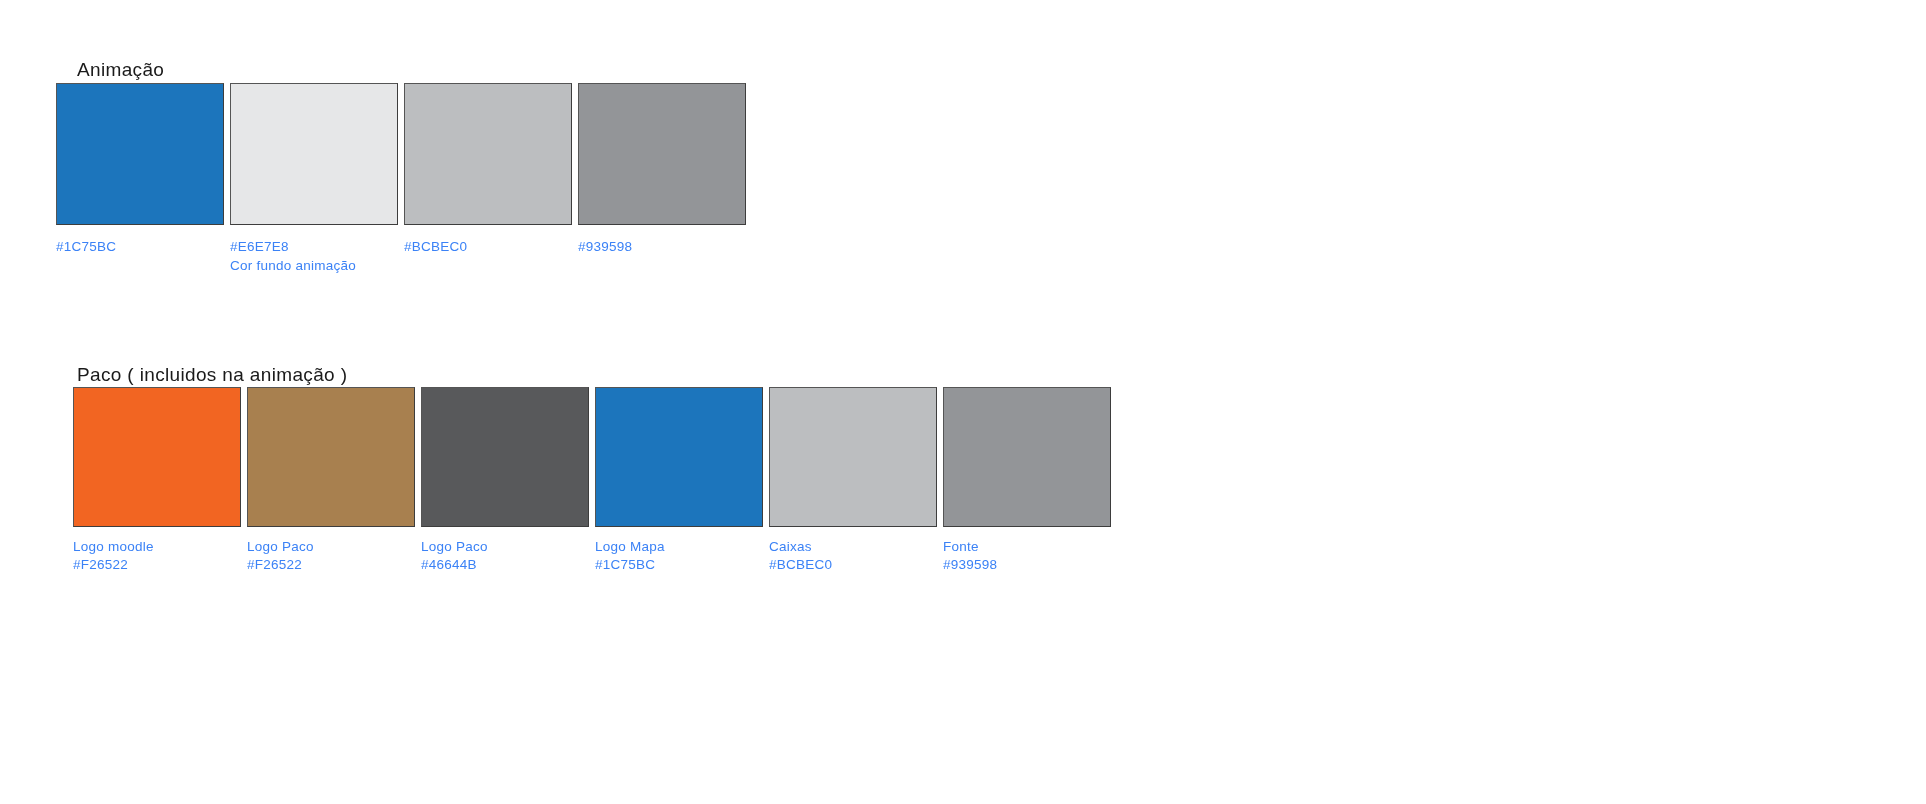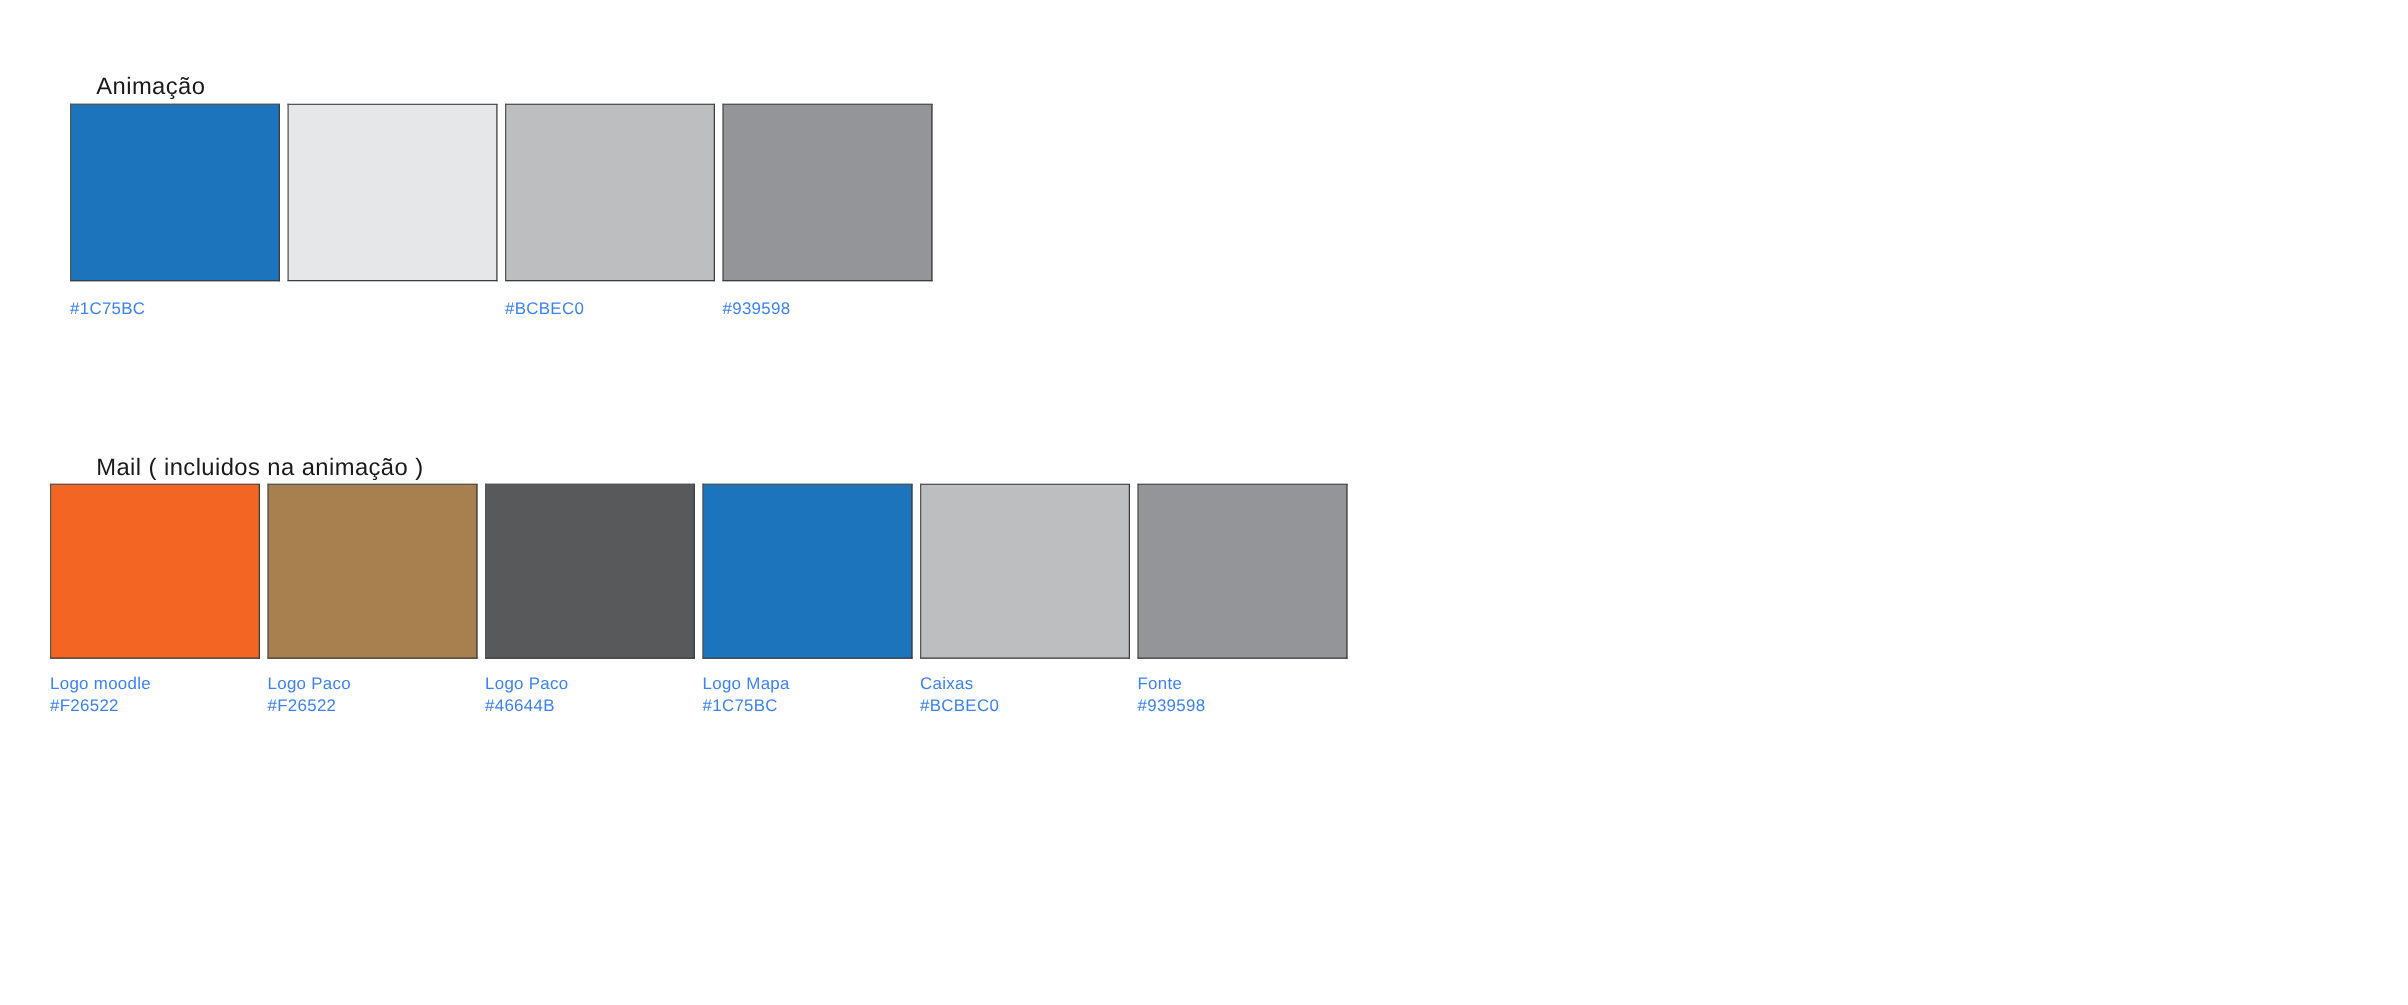--- a/index.html
+++ b/index.html
@@ -35,21 +35,21 @@
   #section-animacao-title { left: 77px; top: 43px; }
   #section-logos-title    { left: 77px; top: 348px; }
 
   
   .swatch-row {
     position: absolute;
     display: flex;
     align-items: flex-start;
   }
   #row-animacao { left: 56px; top: 83px; }
-  #row-logos    { left: 40px; top: 387px; }
+  #row-logos    { left: 73px; top: 387px; }
 
   .swatch-cell {
     position: relative;
     margin-right: 6px;
   }
   .swatch-cell:last-child { margin-right: 4px; }
 
   .swatch-chip {
     width: 168px;
     box-sizing: border-box;
@@ -85,36 +85,40 @@
 
   <div class="swatch-row" id="row-animacao">
       <div class="swatch-cell">
         <div class="swatch-chip" style="background: rgb(28, 117, 188);"></div>
         <div class="swatch-labels">
           <div class="swatch-hex">#1C75BC</div>
         </div>
       </div>
       <div class="swatch-cell">
         <div class="swatch-chip" style="background: rgb(230, 231, 232);"></div>
+        <div class="swatch-labels">
+          <div class="swatch-hex">#E6E7E8</div>
+          <div class="swatch-note">Cor fundo animação</div>
+        </div>
       </div>
       <div class="swatch-cell">
         <div class="swatch-chip" style="background: rgb(188, 190, 192);"></div>
         <div class="swatch-labels">
           <div class="swatch-hex">#BCBEC0</div>
         </div>
       </div>
       <div class="swatch-cell">
         <div class="swatch-chip" style="background: rgb(147, 149, 152);"></div>
         <div class="swatch-labels">
           <div class="swatch-hex">#939598</div>
         </div>
       </div>
     </div>
 
-  <h2 class="section-title" id="section-logos-title">Mail ( incluidos na animação )</h2>
+  <h2 class="section-title" id="section-logos-title">Paco ( incluidos na animação )</h2>
 
   <div class="swatch-row" id="row-logos">
       <div class="swatch-cell">
         <div class="swatch-chip" style="background: rgb(242, 101, 34);"></div>
         <div class="swatch-labels">
           <div class="swatch-name">Logo moodle</div>
           <div class="swatch-hex">#F26522</div>
         </div>
       </div>
       <div class="swatch-cell">

